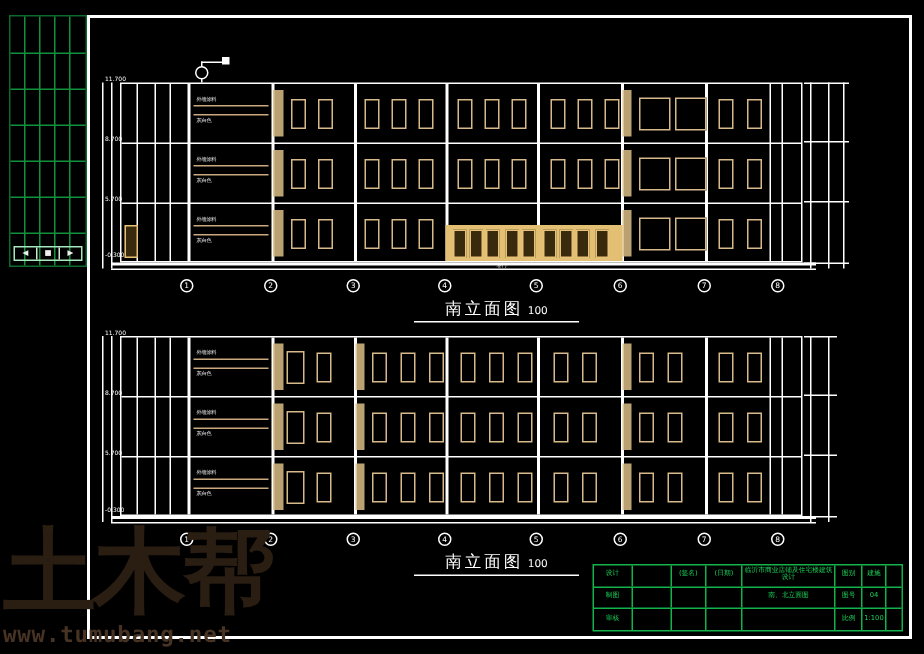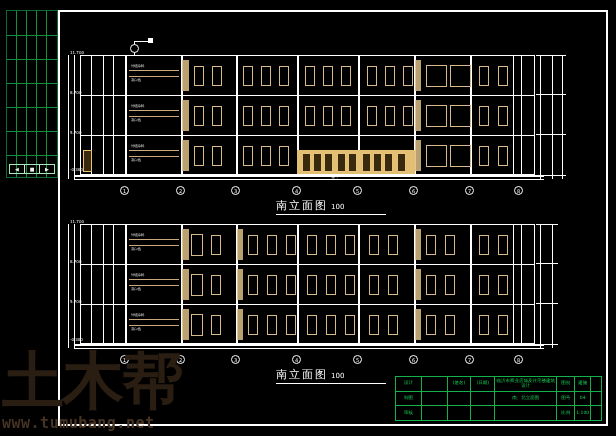--- a/index.html
+++ b/index.html
@@ -41,21 +41,21 @@
 
   .bubble{position:absolute;width:9px;height:9px;border:1px solid #ffffff;
       border-radius:50%;color:#ffffff;font-size:5px;line-height:8px;
       text-align:center;background:#000;box-sizing:border-box;}
   .leader{position:absolute;width:1px;background:#ffffff;}
 
   .elevmark{position:absolute;color:#ffffff;font-size:4px;white-space:nowrap;}
   .smalltxt{position:absolute;color:#e6e6e6;font-size:3.5px;white-space:nowrap;
       letter-spacing:-.2px;}
 
-  .viewtitle{position:absolute;color:#ffffff;white-space:nowrap;text-align:left;}
+  .viewtitle{position:absolute;color:#ffffff;white-space:nowrap;text-align:center;}
   .viewtitle .zh{font-size:11px;letter-spacing:2px;
       font-family:"DejaVu Sans","Liberation Sans",sans-serif;}
   .viewtitle .sc{font-size:7px;margin-left:3px;}
   .viewtitle .ul{height:1px;background:#ffffff;margin-top:1px;}
 
   
   .titleblock{position:absolute;right:4px;bottom:3px;width:207px;height:45px;
       border:1px solid #13b24a;box-sizing:border-box;background:#000;
       display:flex;flex-direction:column;}
   .tbrow{flex:1;display:flex;border-bottom:1px solid #13b24a;}

